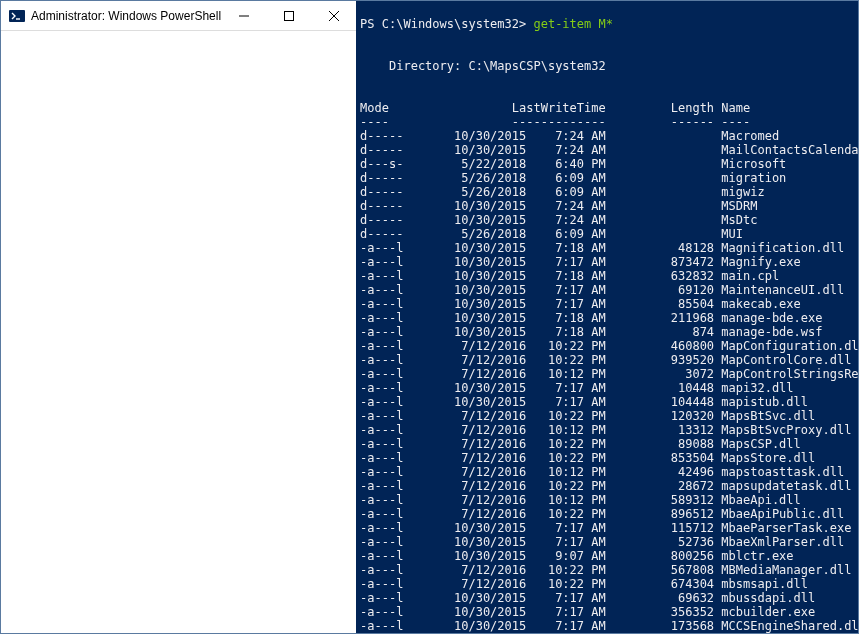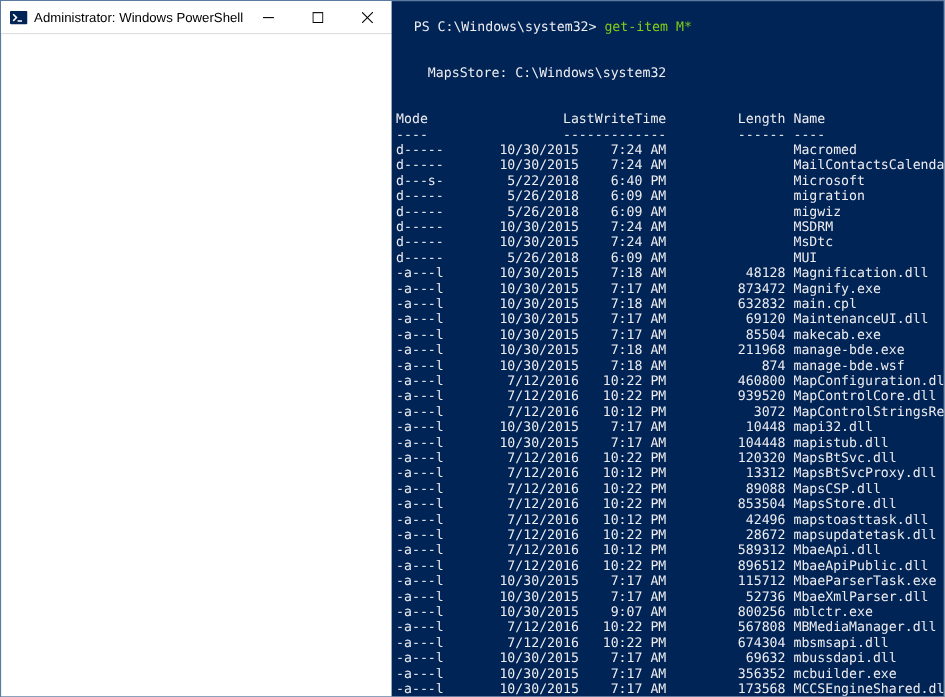--- a/index.html
+++ b/index.html
@@ -57,21 +57,21 @@
       flex: 1;
       background: #012456;
       color: #eeedf0;
       font-family: Consolas, "Lucida Console", monospace;
       font-size: 12px;
       line-height: 14px;
       padding: 2px 4px;
       overflow: hidden;
       white-space: pre;
     }
-    .prompt { color: #eeedf0; margin-left: 16px; }
+    .prompt { color: #eeedf0; }
     .command { color: #84cc16; }
     .header-row, .file-row { white-space: pre; }
   </style>
 </head>
 <body>
 
 <div class="window">
   <div class="titlebar">
     <span class="titlebar-icon">
       <svg width="16" height="16" viewBox="0 0 16 16">
@@ -98,21 +98,21 @@
             <line x1="10" y1="0" x2="0" y2="10" stroke="#000" stroke-width="1"></line>
           </svg>
       </div>
     </div>
   </div>
 
   <div class="terminal">
 <span class="prompt">PS C:\Windows\system32&gt; </span><span class="command">get-item M*</span>
 <span> </span>
 <span> </span>
-<span>    MapsStore: C:\Windows\system32</span>
+<span>    Directory: C:\MapsCSP\system32</span>
 <span> </span>
 <span> </span>
 <span class="header-row" id="header-line">Mode                 LastWriteTime         Length Name</span>
 <span class="header-row" id="dashes-line">----                 -------------         ------ ----</span>
 <div id="rows">d-----       10/30/2015    7:24 AM                Macromed
 d-----       10/30/2015    7:24 AM                MailContactsCalendarSync
 d---s-        5/22/2018    6:40 PM                Microsoft
 d-----        5/26/2018    6:09 AM                migration
 d-----        5/26/2018    6:09 AM                migwiz
 d-----       10/30/2015    7:24 AM                MSDRM

